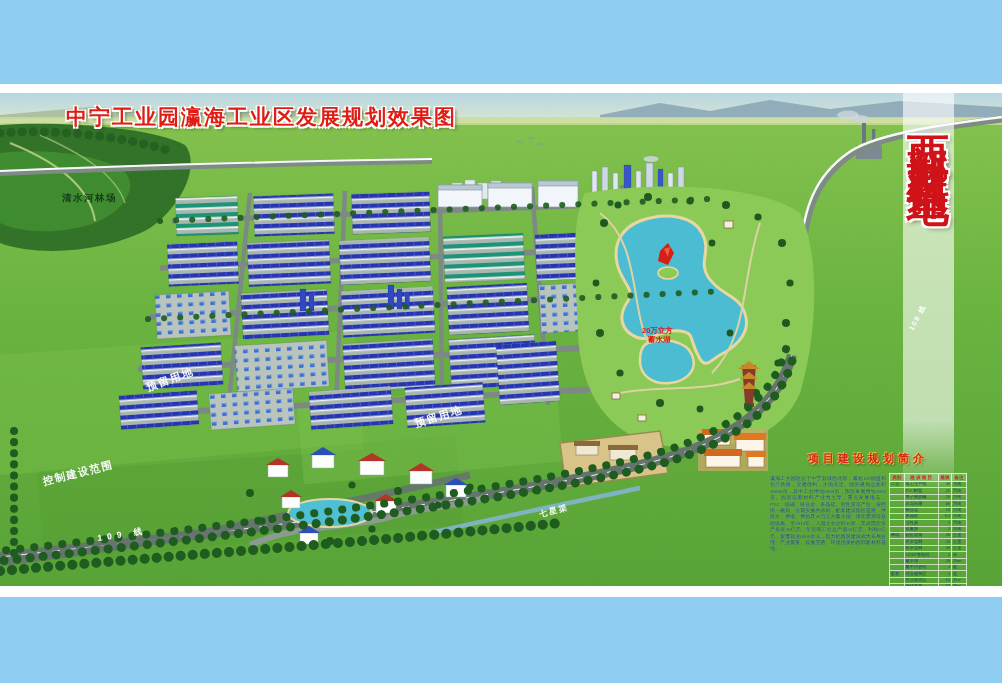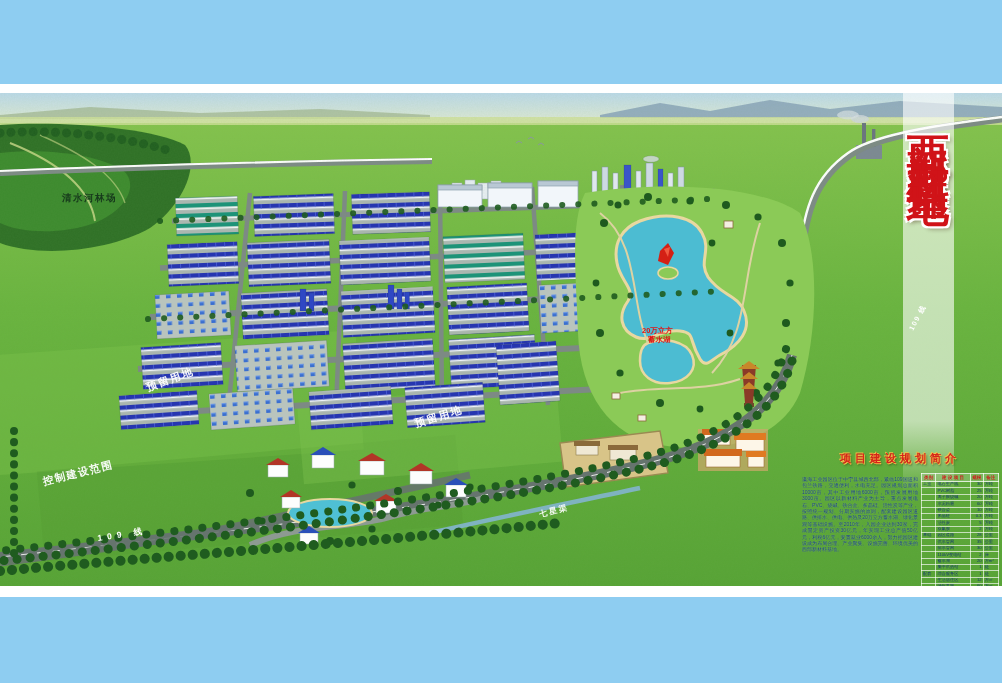--- a/index.html
+++ b/index.html
@@ -13,21 +13,21 @@
   .main-title{position:absolute;left:66px;top:10px;font-size:21px;font-weight:bold;letter-spacing:2px;
       color:#e01d15;white-space:nowrap;
       text-shadow:-1.5px -1.5px 0 #fff,1.5px -1.5px 0 #fff,-1.5px 1.5px 0 #fff,1.5px 1.5px 0 #fff,3px 3px 3px rgba(30,60,30,.45);}
   .banner-strip{position:absolute;left:903px;top:0;width:51px;height:400px;
       background:linear-gradient(to bottom,rgba(255,255,255,.62) 0%,rgba(255,255,255,.6) 82%,rgba(255,255,255,0) 100%);
       display:flex;justify-content:center;}
   .banner-text{writing-mode:vertical-rl;text-orientation:upright;margin-top:10px;
       font-family:"DejaVu Serif","Liberation Serif",serif;font-weight:bold;font-size:42px;line-height:51px;
       letter-spacing:8px;color:#d01318;
       text-shadow:-2px -2px 0 #fff,2px -2px 0 #fff,-2px 2px 0 #fff,2px 2px 0 #fff,3px 3px 4px rgba(60,30,10,.4);}
-  .info-panel{position:absolute;left:798px;top:358px;width:204px;height:134px;}
+  .info-panel{position:absolute;left:766px;top:358px;width:204px;height:134px;font-family:Liberation Serif, serif;}
   .panel-title{position:absolute;left:42px;top:0;font-size:11px;font-weight:bold;letter-spacing:4px;color:#d6251a;
       white-space:nowrap;text-shadow:0.8px 0.8px 0 #f2c04a,-0.8px -0.8px 0 #f2c04a,1.5px 1.5px 2px rgba(40,40,0,.5);}
   .panel-para{position:absolute;left:4px;top:25px;width:116px;font-size:5px;line-height:6.4px;color:#14407e;
       text-align:justify;text-shadow:0 0 1px rgba(255,255,255,.35);}
   .panel-table{position:absolute;left:123px;top:22px;width:78px;border-collapse:collapse;}
   .panel-table th{font-size:4.6px;color:#cf1d1d;font-weight:bold;padding:1px 0;border:0.5px solid rgba(255,255,255,.75);background:rgba(255,255,255,.18);}
   .panel-table td{font-size:4.2px;line-height:4.6px;color:#173a6e;padding:0.4px 1px;border:0.5px solid rgba(255,255,255,.65);white-space:nowrap;overflow:hidden;}
   .panel-table td.num{text-align:right;}
   .gap{position:absolute;left:0;width:1002px;background:#fff;}
 </style>
@@ -331,20 +331,21 @@
         <text x="416" y="334" font-size="10.5" fill="#ffffff" font-weight="bold" letter-spacing="2" opacity="0.95" transform="rotate(-17 416 334)">预留用地</text>
         <text x="44" y="392" font-size="10.5" fill="#ffffff" font-weight="bold" letter-spacing="1.5" opacity="0.95" transform="rotate(-14 44 392)">控制建设范围</text>
         <text x="98" y="448" font-size="8.5" fill="#ffffff" font-weight="bold" letter-spacing="5" transform="rotate(-9 98 448)">109  线</text>
         <text x="540" y="424" font-size="8" fill="#ffffff" font-weight="bold" letter-spacing="2" opacity="0.95" transform="rotate(-14 540 424)">七星渠</text>
         <text x="913" y="238" font-size="7" fill="#ffffff" font-weight="bold" letter-spacing="1.5" transform="rotate(-62 913 238)">109 线</text>
         <text x="642" y="240" font-size="7.5" fill="#e01414" font-weight="bold">20万立方</text>
         <text x="648" y="249" font-size="7.5" fill="#e01414" font-weight="bold">蓄水湖</text>
       </g>
     </svg>
 
+    <div class="main-title">中宁工业园瀛海工业区发展规划效果图</div>
 
     <div class="banner-strip">
       <div class="banner-text">西部新材料基地</div>
     </div>
 
     <div class="info-panel">
       <div class="panel-title">项目建设规划简介</div>
       <div class="panel-para">瀛海工业园区位于中宁县城西北部，紧临109国道和包兰铁路，交通便利，水电充足。园区规划总面积10000亩，其中工业用地6000亩，预留发展用地3000亩。园区以新材料产业为主导，重点发展电石、PVC、烧碱、铁合金、多晶硅、活性炭等产业，按照统一规划、分期实施的原则，配套建设园区道路、供排水、供电、供热及20万立方蓄水湖、绿化景观等基础设施。至2010年，入园企业达到30家，完成固定资产投资30亿元，年实现工业总产值50亿元，利税6亿元，安置就业6000余人，努力把园区建设成为布局合理、产业聚集、设施完善、环境优美的西部新材料基地。</div>
       <table class="panel-table">
         <thead>

